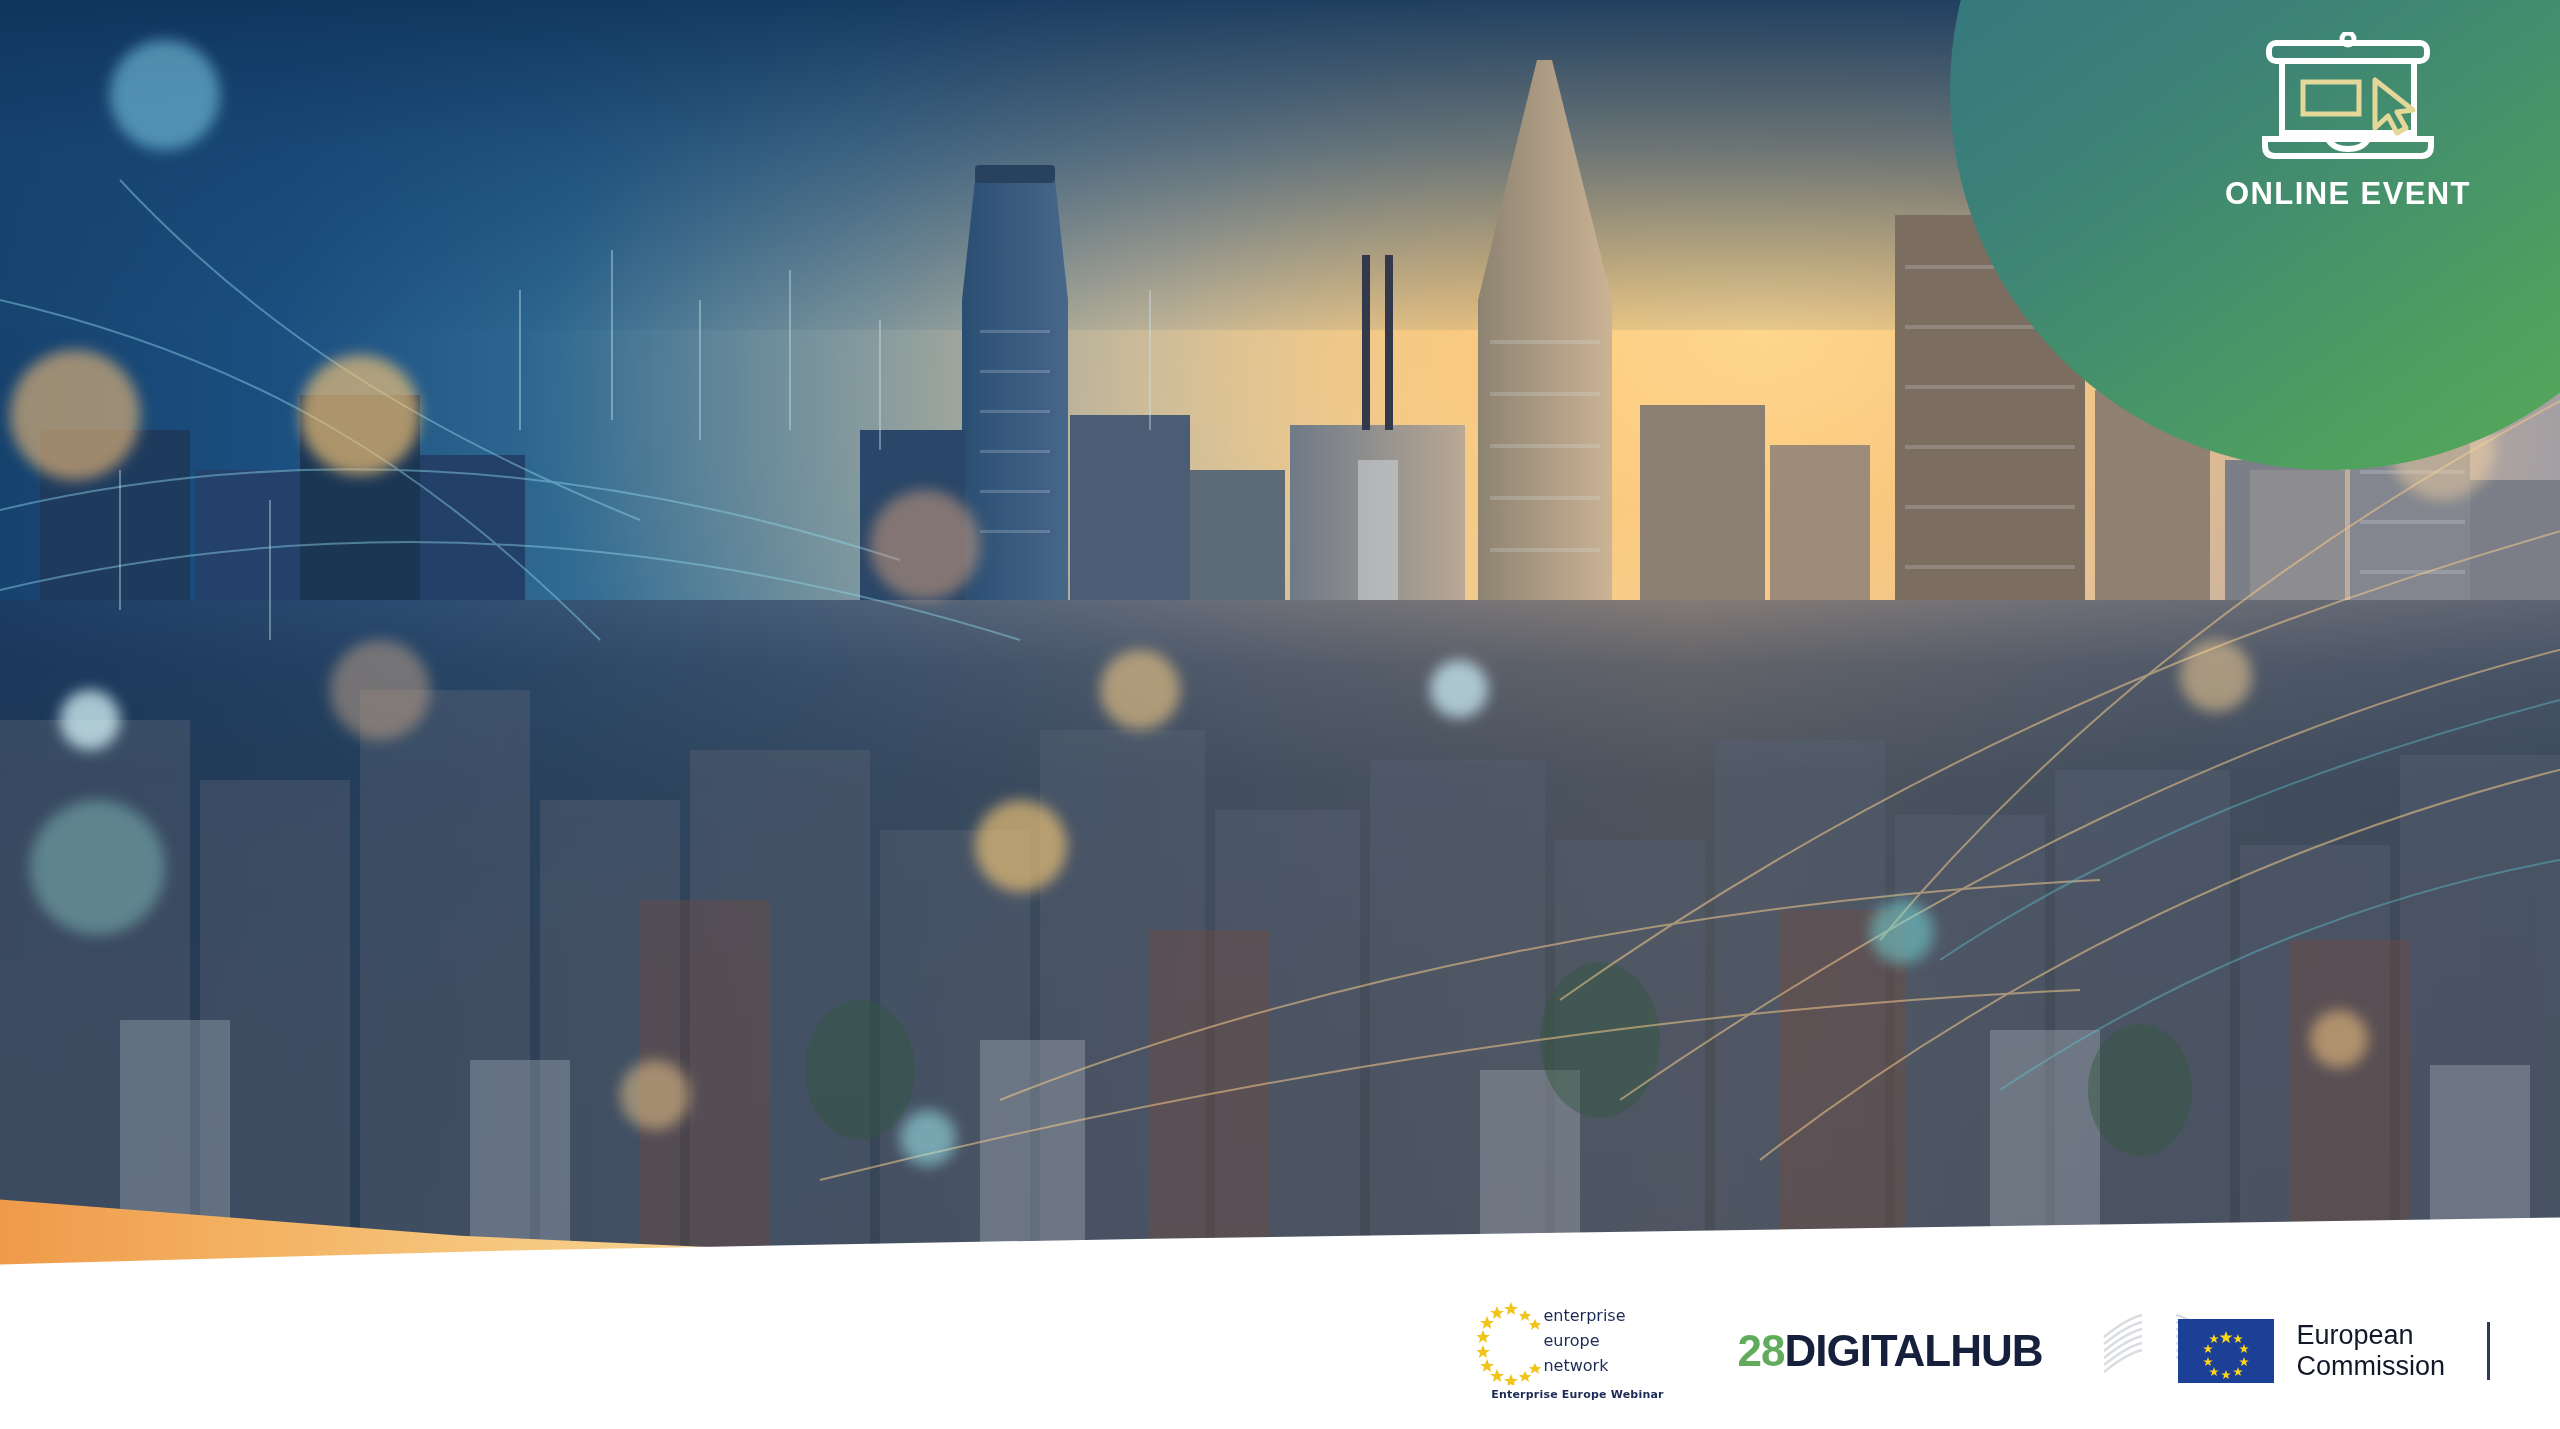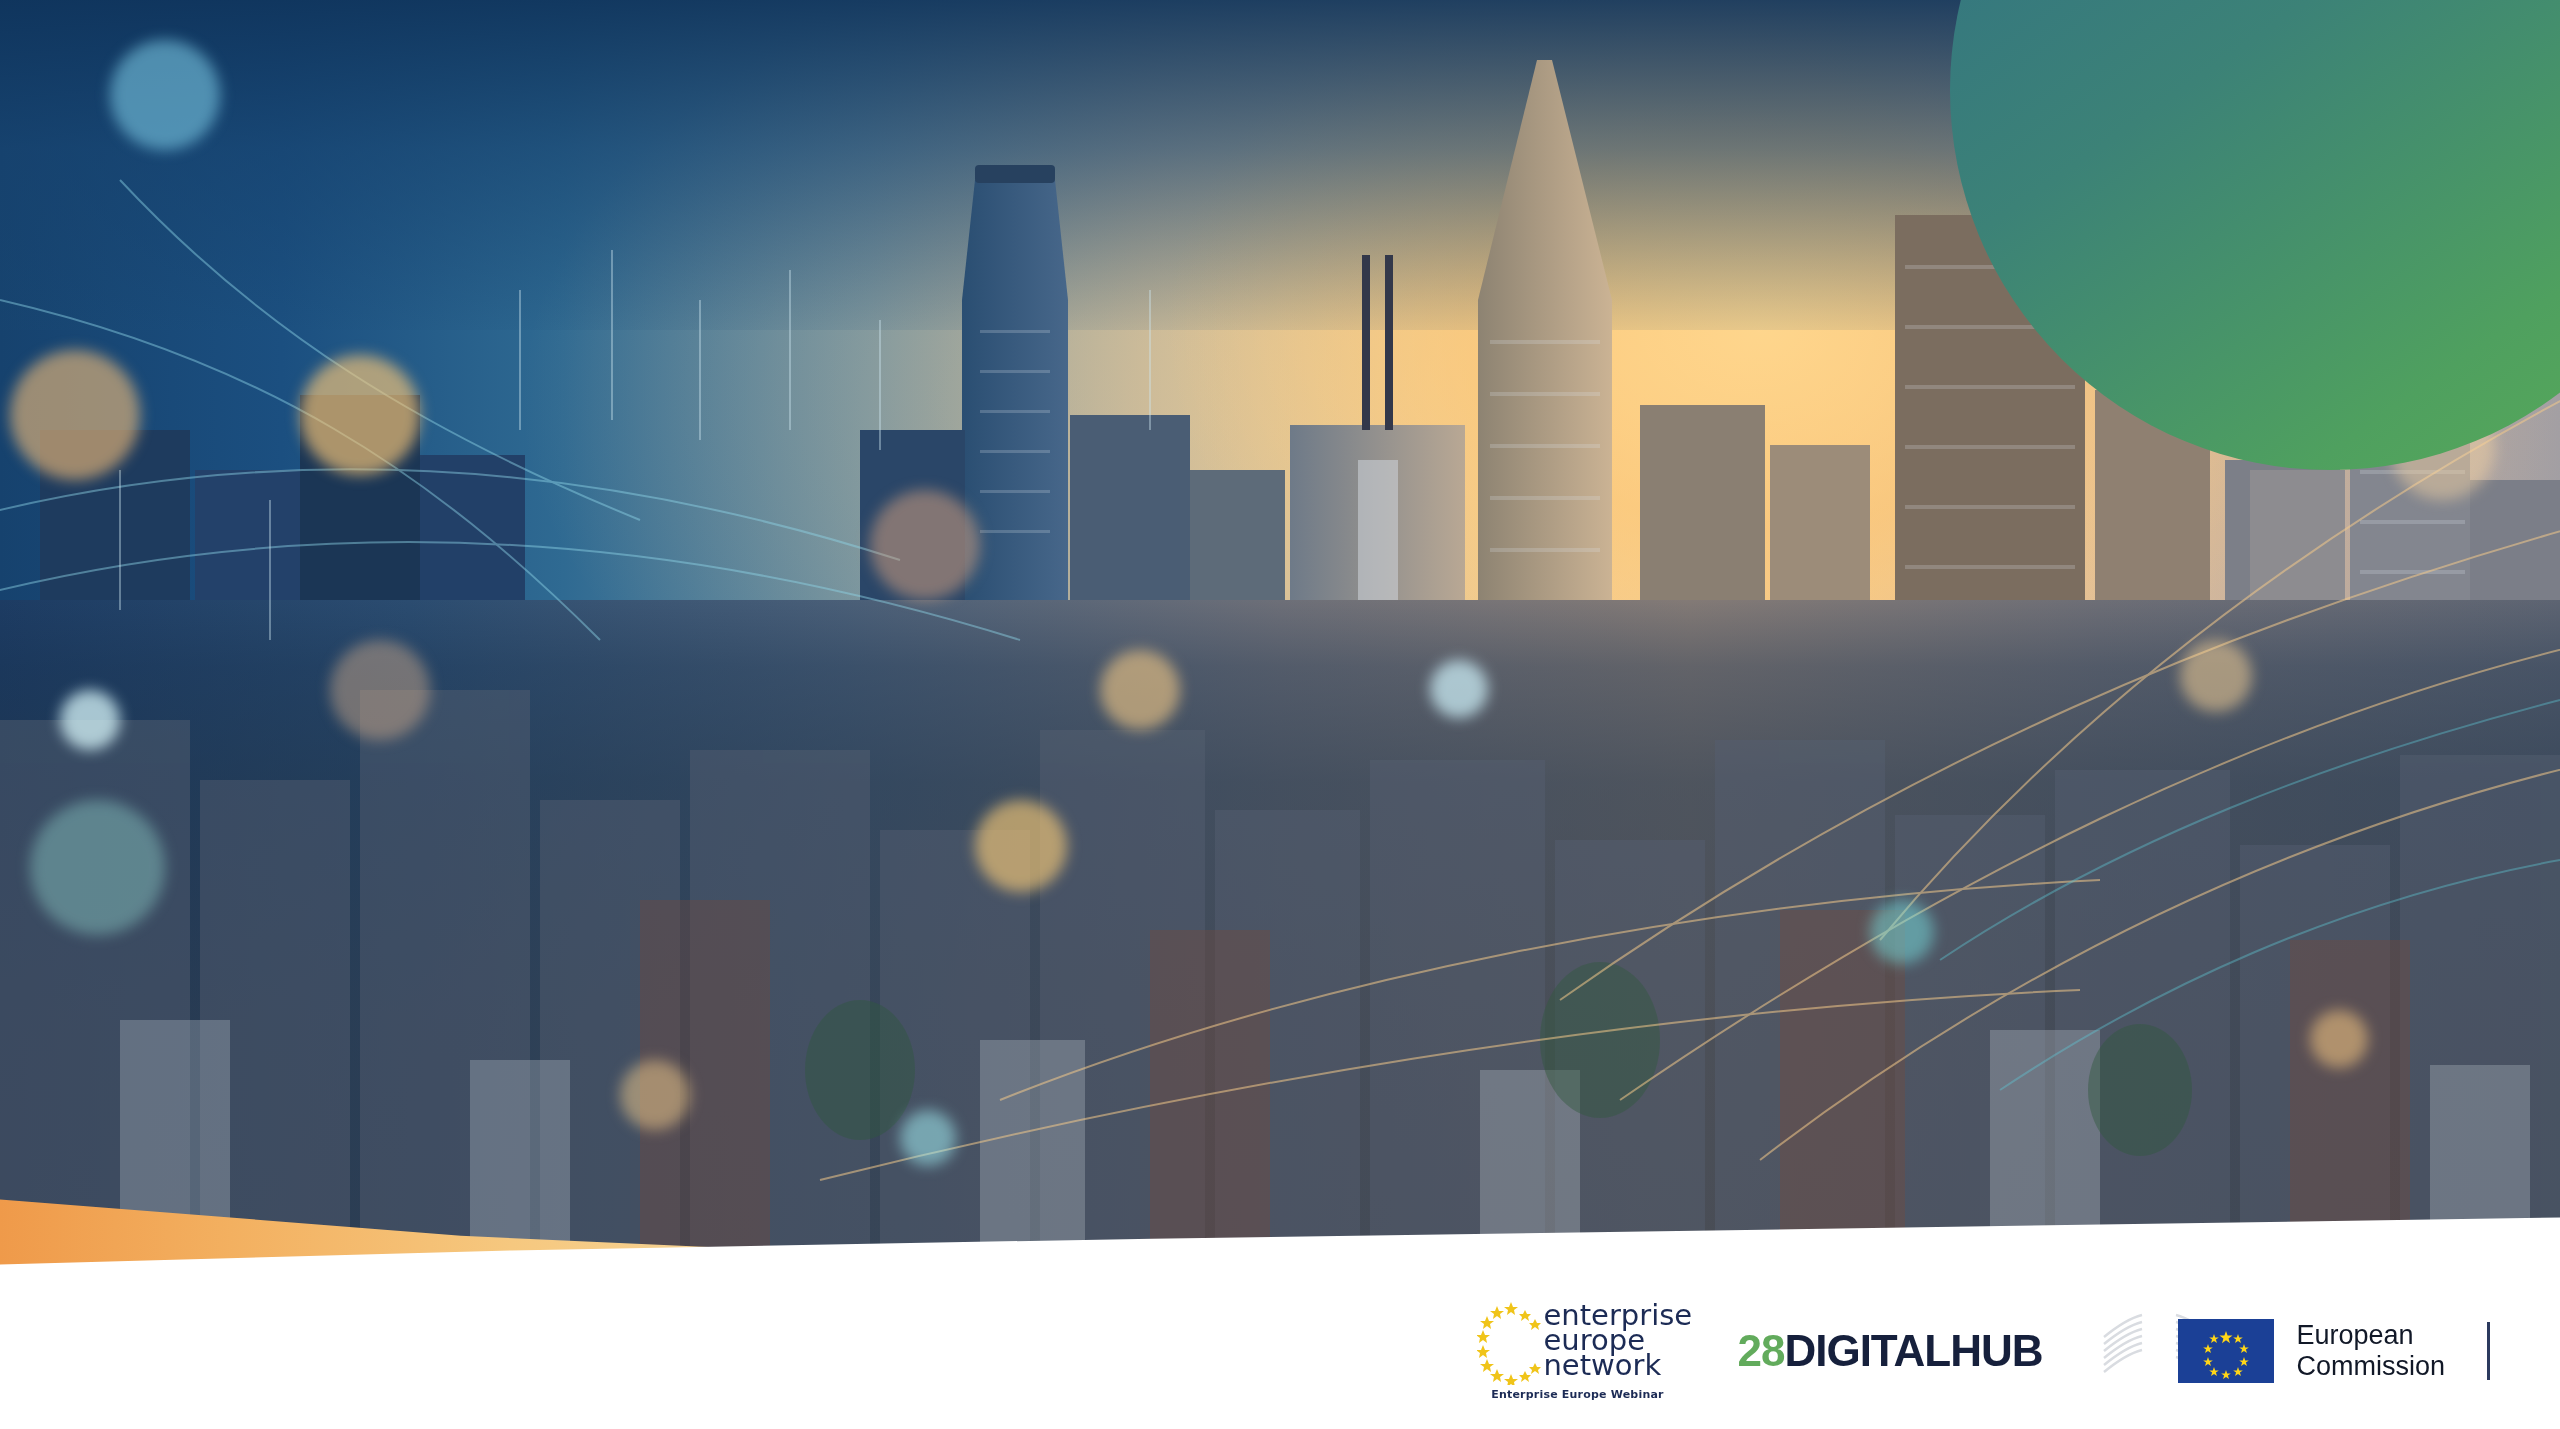--- a/index.html
+++ b/index.html
@@ -107,21 +107,21 @@
     position:absolute;right:70px;bottom:18px;height:120px;
     display:flex;align-items:center;gap:60px;
   }
   .logo{display:flex;align-items:center;}
 
   
   #logo-een{flex-direction:column;align-items:center;gap:3px;}
   #een-mark{position:relative;width:200px;height:84px;}
   #een-words{
     position:absolute;left:66px;top:2px;color:#1c2b55;
-    font-size:29px;line-height:25px;font-family:"DejaVu Sans",sans-serif;
+    font-size:16px;line-height:25px;font-family:"DejaVu Sans",sans-serif;
   }
   #een-caption{
     color:#1c2b55;font-size:11px;font-weight:bold;letter-spacing:.2px;
     font-family:"DejaVu Sans",sans-serif;
   }
 
   
   #logo-hub{flex-direction:row;align-items:flex-start;line-height:1.0;}
   .hub-row{font-size:44px;font-weight:bold;letter-spacing:-1px;font-family:"Liberation Sans",sans-serif;}
   #hub-28{color:#62ab5c;}
@@ -305,20 +305,32 @@
   <div class="bokeh" style="left:60px;top:690px;width:60px;height:60px;background:rgba(215,245,250,.75);"></div>
   <div class="bokeh" style="left:30px;top:800px;width:135px;height:135px;background:rgba(150,220,210,.40);"></div>
   <div class="bokeh" style="left:2390px;top:395px;width:105px;height:105px;background:rgba(250,215,165,.45);"></div>
   <div class="bokeh" style="left:2180px;top:640px;width:72px;height:72px;background:rgba(250,210,150,.52);"></div>
   <div class="bokeh" style="left:1870px;top:900px;width:64px;height:64px;background:rgba(120,225,225,.50);"></div>
   <div class="bokeh" style="left:2310px;top:1010px;width:58px;height:58px;background:rgba(248,200,130,.55);"></div>
   <div class="bokeh" style="left:620px;top:1060px;width:70px;height:70px;background:rgba(245,205,140,.50);"></div>
   <div class="bokeh" style="left:900px;top:1110px;width:56px;height:56px;background:rgba(160,235,240,.55);"></div>
 
   <div id="badge"></div>
+  <div id="badge-inner">
+    <svg width="186" height="130" viewBox="0 0 186 130">
+      <circle cx="93" cy="7" r="6" fill="none" stroke="#ffffff" stroke-width="5"></circle>
+      <rect x="14" y="11" width="158" height="18" rx="7" fill="none" stroke="#ffffff" stroke-width="6"></rect>
+      <rect x="27" y="29" width="132" height="72" fill="none" stroke="#ffffff" stroke-width="6"></rect>
+      <rect x="48" y="50" width="56" height="32" fill="none" stroke="#e4d79a" stroke-width="5"></rect>
+      <path d="M120 48 L120 96 L133 84 L142 101 L151 96 L142 80 L158 78 Z" fill="none" stroke="#e4d79a" stroke-width="5" stroke-linejoin="round"></path>
+      <path d="M10 107 L176 107 L176 114 Q176 124 166 124 L20 124 Q10 124 10 114 Z" fill="none" stroke="#ffffff" stroke-width="6"></path>
+      <path d="M73 107 Q78 117 93 117 Q108 117 113 107" fill="none" stroke="#ffffff" stroke-width="6"></path>
+    </svg>
+    <div id="badge-label">ONLINE EVENT</div>
+  </div>
 
 
   <div class="wave" id="wave-color"></div>
   <div class="wave" id="wave-white"></div>
 
   <div id="logos">
 
     <div class="logo" id="logo-een">
       <div id="een-mark">
         <svg width="66" height="84" viewBox="0 0 66 84">

